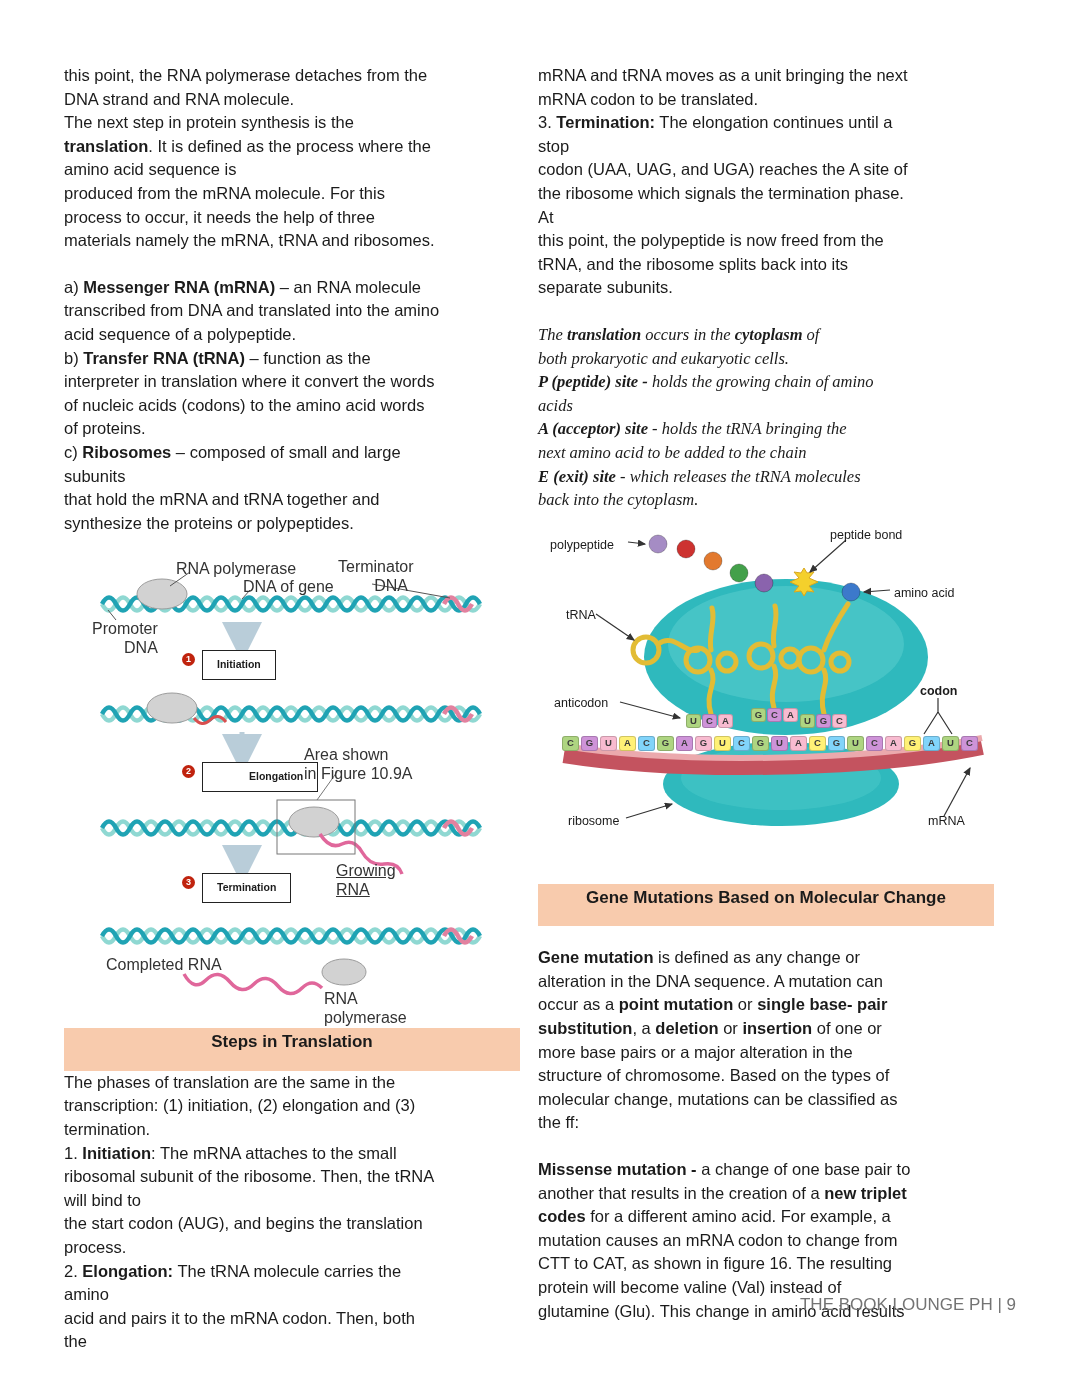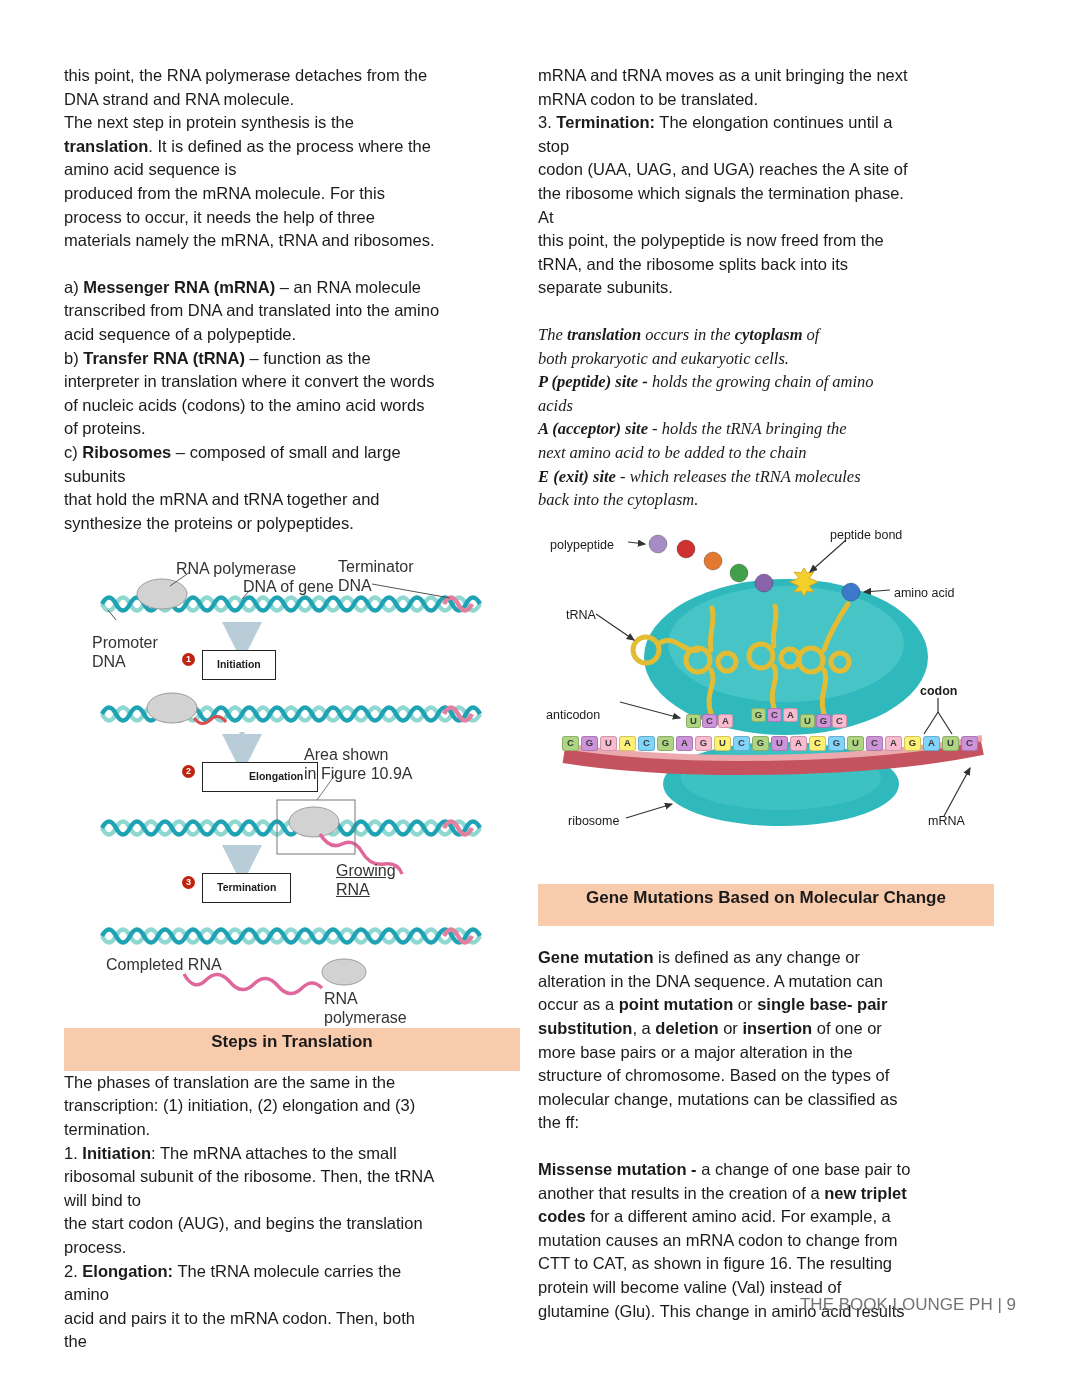--- a/index.html
+++ b/index.html
@@ -17,21 +17,21 @@
   .section-header {
     background:#f8cbad; text-align:center; font-weight:bold;
     font-size:17px; padding:2px 0 17px; margin:0;
   }
   .section-header.gap-below { margin-bottom:20px; }
 
   
   .fig1 { position:relative; width:400px; height:460px; margin:8px auto 10px; }
   .fig1 svg { position:absolute; inset:0; }
   .f1-label { position:absolute; font-size:16px; line-height:1.18; color:#333; white-space:pre-wrap; }
-  .f1-label.center { text-align:left; }
+  .f1-label.center { text-align:right; }
   .f1-step { position:absolute; border:1.2px solid #222; background:#fff; font-size:10.5px; font-weight:bold; padding:2px 14px; white-space:nowrap; }
   .f1-badge { position:absolute; width:13px; height:13px; border-radius:50%; background:#c0230e; color:#fff; font-size:9px; font-weight:bold; text-align:center; line-height:13px; }
 
   
   .fig2 { position:relative; width:440px; height:330px; margin:4px auto 32px; }
   .fig2 svg { position:absolute; inset:0; }
   .f2-label { position:absolute; font-size:12.5px; color:#1b1b1b; white-space:nowrap; }
   .f2-mrna-row { position:absolute; left:16px; top:214px; display:flex; gap:2px; }
   .f2-mrna-row span, .f2-anti span {
     width:17px; height:15px; border-radius:3px; font-size:9.5px; font-weight:bold;
@@ -120,21 +120,21 @@
           <line x1="98" y1="14" x2="78" y2="28" stroke="#555" stroke-width="1"></line>
           <line x1="158" y1="32" x2="150" y2="41" stroke="#555" stroke-width="1"></line>
           <line x1="280" y1="26" x2="358" y2="40" stroke="#555" stroke-width="1"></line>
           <line x1="24" y1="62" x2="16" y2="52" stroke="#555" stroke-width="1"></line>
         </svg>
 
         <div class="f1-label" style="left:84px; top:2px;">RNA polymerase</div>
         <div class="f1-label" style="left:140px; top:20px;padding-left:11px;">DNA of gene</div>
         <div class="f1-label center" style="left:246px; top:0; width:70px;">Terminator
 DNA</div>
-        <div class="f1-label" style="left:0; top:76px;">Promoter
+        <div class="f1-label" style="left:0; top:62px;text-align:right;">Promoter
 DNA</div>
 
         <span class="f1-badge" style="left:90px; top:95px;">1</span>
         <div class="f1-step" style="left:110px; top:92px;">Initiation</div>
 
         <span class="f1-badge" style="left:90px; top:207px;">2</span>
         <div class="f1-step" style="left:110px; top:204px;padding-left:46px;">Elongation</div>
         <div class="f1-label" style="left:212px; top:188px;">Area shown
 in Figure 10.9A</div>
 
@@ -276,21 +276,21 @@
         <div class="f2-anti" style="left:254px; top:192px;">
             <span>U</span>
             <span>G</span>
             <span>C</span>
           </div>
 
         <div class="f2-label" style="left:4px;  top:12px;">polypeptide</div>
         <div class="f2-label" style="left:284px; top:2px;">peptide bond</div>
         <div class="f2-label" style="left:348px; top:60px;">amino acid</div>
         <div class="f2-label" style="left:20px;  top:82px;">tRNA</div>
-        <div class="f2-label" style="left:0;  top:170px;margin-top:12px;">anticodon</div>
+        <div class="f2-label" style="left:8px;  top:170px;">anticodon</div>
         <div class="f2-label" style="left:374px; top:158px;font-weight:bold;">codon</div>
         <div class="f2-label" style="left:22px; top:288px;">ribosome</div>
         <div class="f2-label" style="left:382px; top:288px;">mRNA</div>
       </div>
 
       <div class="section-header gap-below">Gene Mutations Based on Molecular Change</div>
       <p class="para"><span class="seg-b">Gene mutation</span><span> is defined as any change or
 alteration in the DNA sequence. A mutation can
 occur as a </span><span class="seg-b">point mutation</span><span> or </span><span class="seg-b">single base- pair
 substitution</span><span>, a </span><span class="seg-b">deletion</span><span> or </span><span class="seg-b">insertion</span><span> of one or

